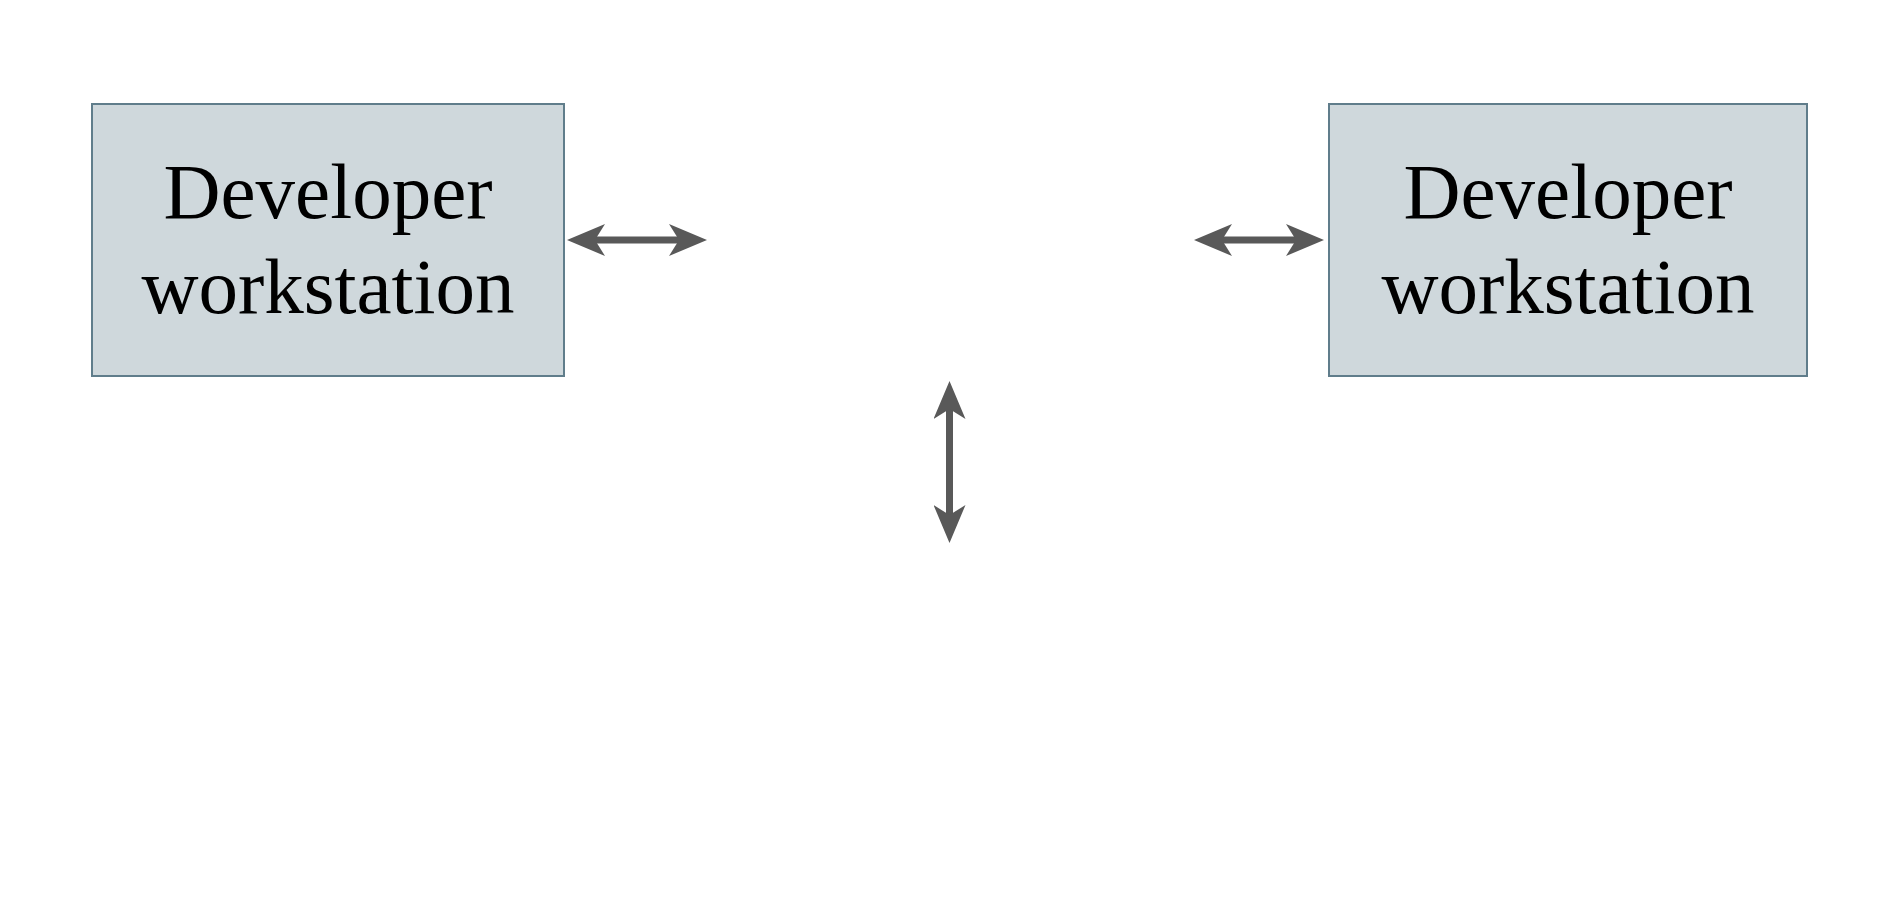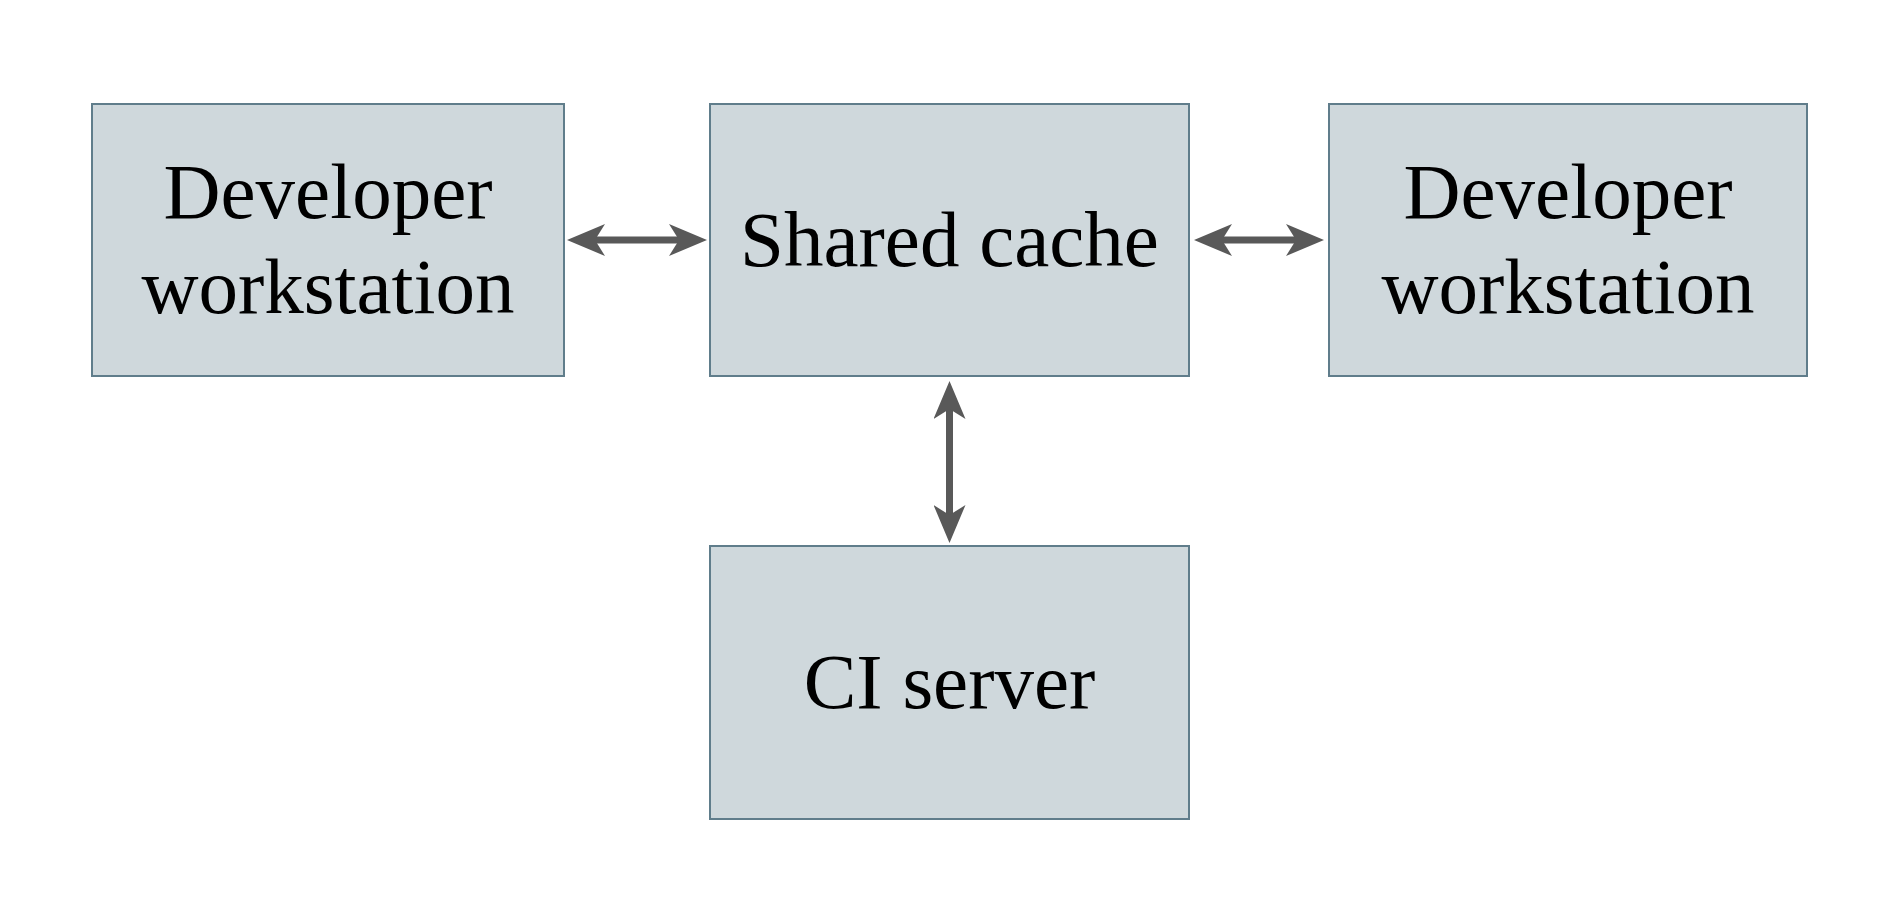--- a/index.html
+++ b/index.html
@@ -58,25 +58,19 @@
     </defs>
     <line class="edge" x1="595" y1="240" x2="679" y2="240" marker-start="url(#arrowhead)" marker-end="url(#arrowhead)"></line>
     <line class="edge" x1="1222" y1="240" x2="1296" y2="240" marker-start="url(#arrowhead)" marker-end="url(#arrowhead)"></line>
     <line class="edge" x1="949.5" y1="409" x2="949.5" y2="515" marker-start="url(#arrowhead)" marker-end="url(#arrowhead)"></line>
   </svg>
 
   <div class="node" style="left:91px; top:103px; width:474px; height:274px;">
     <span class="label">Developer workstation</span>
   </div>
 
-  <div class="node" style="left:709px; top:103px; width:481px; height:274px;">
-    <span class="label">Shared cache</span>
-  </div>
 
   <div class="node" style="left:1328px; top:103px; width:480px; height:274px;">
     <span class="label">Developer workstation</span>
   </div>
 
-  <div class="node" style="left:709px; top:545px; width:481px; height:275px;">
-    <span class="label">CI server</span>
-  </div>
 
 </div>
 
 </body></html>

